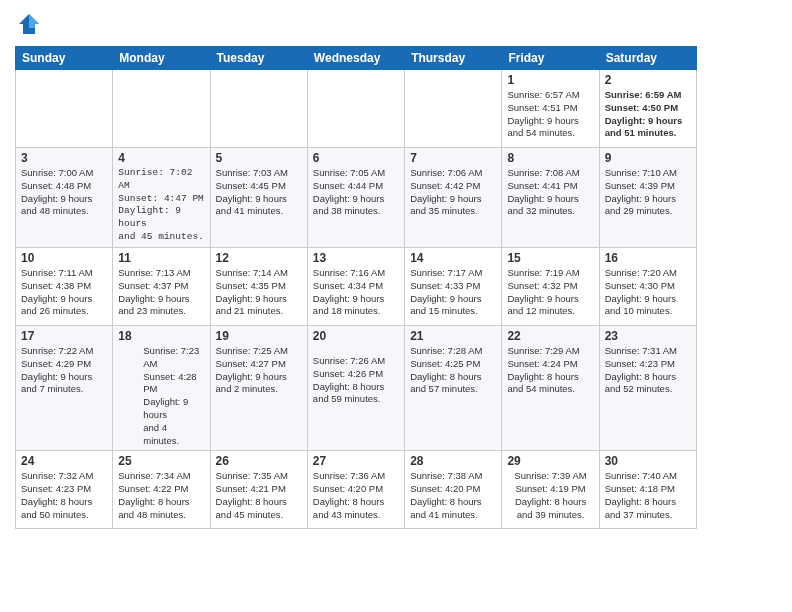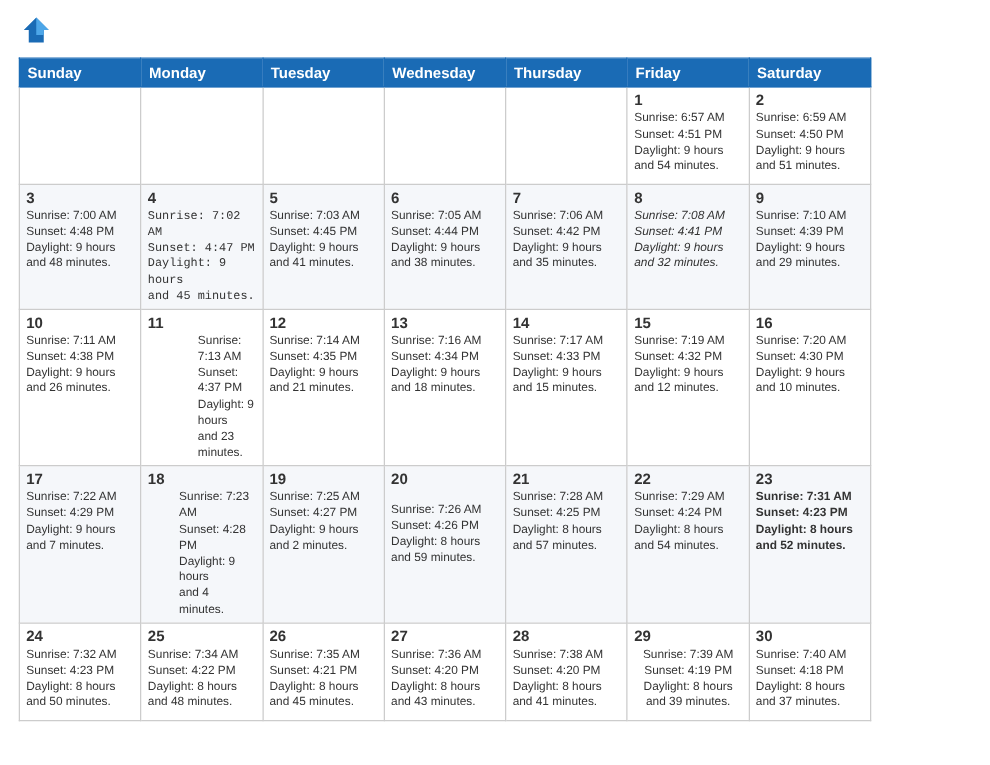--- a/index.html
+++ b/index.html
@@ -141,21 +141,21 @@
           <td class="empty-cell"></td>
           <td>
             <span class="day-num">1</span>
             <div class="day-info" style="white-space: pre-line;">Sunrise: 6:57 AM
 Sunset: 4:51 PM
 Daylight: 9 hours
 and 54 minutes.</div>
           </td>
           <td>
             <span class="day-num">2</span>
-            <div class="day-info" style="white-space: pre-line;">Sunrise: 6:59 AM
+            <div class="day-info" style="white-space: pre-line; font-weight: bold;">Sunrise: 6:59 AM
 Sunset: 4:50 PM
 Daylight: 9 hours
 and 51 minutes.</div>
           </td>
         </tr>
         <tr>
           <td>
             <span class="day-num">3</span>
             <div class="day-info" style="white-space: pre-line;">Sunrise: 7:00 AM
 Sunset: 4:48 PM
@@ -185,21 +185,21 @@
           </td>
           <td>
             <span class="day-num">7</span>
             <div class="day-info" style="white-space: pre-line;">Sunrise: 7:06 AM
 Sunset: 4:42 PM
 Daylight: 9 hours
 and 35 minutes.</div>
           </td>
           <td>
             <span class="day-num">8</span>
-            <div class="day-info" style="white-space: pre-line; font-style: italic;">Sunrise: 7:08 AM
+            <div class="day-info" style="white-space: pre-line;">Sunrise: 7:08 AM
 Sunset: 4:41 PM
 Daylight: 9 hours
 and 32 minutes.</div>
           </td>
           <td>
             <span class="day-num">9</span>
             <div class="day-info" style="white-space: pre-line;">Sunrise: 7:10 AM
 Sunset: 4:39 PM
 Daylight: 9 hours
 and 29 minutes.</div>
@@ -208,21 +208,21 @@
         <tr>
           <td>
             <span class="day-num">10</span>
             <div class="day-info" style="white-space: pre-line;">Sunrise: 7:11 AM
 Sunset: 4:38 PM
 Daylight: 9 hours
 and 26 minutes.</div>
           </td>
           <td>
             <span class="day-num">11</span>
-            <div class="day-info" style="white-space: pre-line; margin-left: 40px;">Sunrise: 7:13 AM
+            <div class="day-info" style="white-space: pre-line;">Sunrise: 7:13 AM
 Sunset: 4:37 PM
 Daylight: 9 hours
 and 23 minutes.</div>
           </td>
           <td>
             <span class="day-num">12</span>
             <div class="day-info" style="white-space: pre-line;">Sunrise: 7:14 AM
 Sunset: 4:35 PM
 Daylight: 9 hours
 and 21 minutes.</div>
@@ -294,21 +294,21 @@
           </td>
           <td>
             <span class="day-num">22</span>
             <div class="day-info" style="white-space: pre-line;">Sunrise: 7:29 AM
 Sunset: 4:24 PM
 Daylight: 8 hours
 and 54 minutes.</div>
           </td>
           <td>
             <span class="day-num">23</span>
-            <div class="day-info" style="white-space: pre-line; font-weight: bold;">Sunrise: 7:31 AM
+            <div class="day-info" style="white-space: pre-line;">Sunrise: 7:31 AM
 Sunset: 4:23 PM
 Daylight: 8 hours
 and 52 minutes.</div>
           </td>
         </tr>
         <tr>
           <td>
             <span class="day-num">24</span>
             <div class="day-info" style="white-space: pre-line;">Sunrise: 7:32 AM
 Sunset: 4:23 PM

